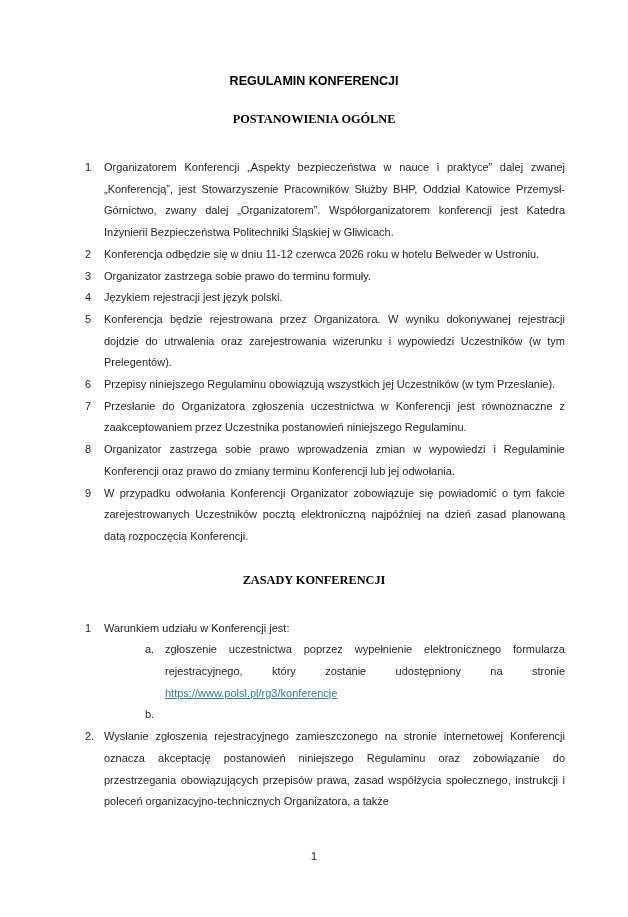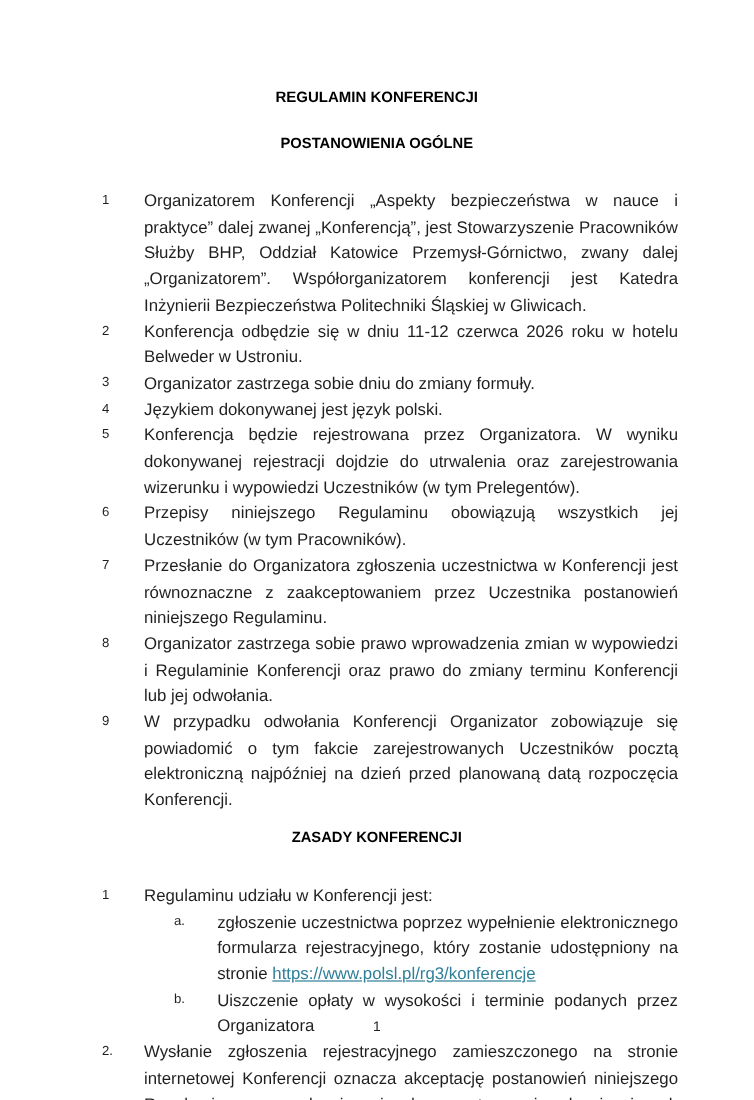--- a/index.html
+++ b/index.html
@@ -26,46 +26,46 @@
     color: #000000;
     margin: 0 0 22px 0;
   }
   .section-heading {
     font-size: 12.3px;
     line-height: 16px;
     font-weight: bold;
     text-align: center;
     color: #000000;
     margin: 0 0 30px 0;
+    font-family: Liberation Serif, serif;
   }
   .section-heading.second {
-    margin-top: 12px;
+    margin-top: 24px;
   }
   .list {
     margin: 0;
     padding: 0;
   }
   .item {
     display: flex;
     margin: 0;
   }
   .item-marker {
     flex: 0 0 auto;
     width: 19px;
     margin-left: 22px;
     font-size: 11px;
     line-height: 21.7px;
     white-space: nowrap;
   }
   .item-text {
     flex: 1 1 auto;
-    font-size: 14px;
+    font-size: 11px;
     line-height: 21.7px;
     text-align: justify;
-    margin-left: 16px;
   }
   .subitem {
     display: flex;
     margin: 0;
   }
   .subitem .item-marker {
     width: 20px;
     margin-left: 82px;
   }
   .doc-link {
@@ -97,62 +97,61 @@
     <div class="item">
       <span class="item-marker">1</span>
       <div class="item-text">Organizatorem Konferencji „Aspekty bezpieczeństwa w nauce i praktyce” dalej zwanej „Konferencją”, jest Stowarzyszenie Pracowników Służby BHP,  Oddział Katowice Przemysł-Górnictwo, zwany dalej „Organizatorem”. Współorganizatorem konferencji jest Katedra Inżynierii Bezpieczeństwa Politechniki Śląskiej w Gliwicach.</div>
     </div>
     <div class="item">
       <span class="item-marker">2</span>
       <div class="item-text">Konferencja odbędzie się w dniu 11-12 czerwca 2026 roku w hotelu Belweder w&nbsp;Ustroniu.</div>
     </div>
     <div class="item">
       <span class="item-marker">3</span>
-      <div class="item-text">Organizator zastrzega sobie dniu do zmiany formuły.</div>
+      <div class="item-text">Organizator zastrzega sobie prawo do terminu formuły.</div>
     </div>
     <div class="item">
       <span class="item-marker">4</span>
-      <div class="item-text">Językiem dokonywanej jest język polski.</div>
+      <div class="item-text">Językiem rejestracji jest język polski.</div>
     </div>
     <div class="item">
       <span class="item-marker">5</span>
       <div class="item-text">Konferencja będzie rejestrowana przez Organizatora. W wyniku dokonywanej rejestracji dojdzie do utrwalenia oraz zarejestrowania wizerunku i wypowiedzi Uczestników (w tym Prelegentów).</div>
     </div>
     <div class="item">
       <span class="item-marker">6</span>
-      <div class="item-text">Przepisy niniejszego Regulaminu obowiązują wszystkich jej Uczestników (w tym Pracowników).</div>
+      <div class="item-text">Przepisy niniejszego Regulaminu obowiązują wszystkich jej Uczestników (w tym Przesłanie).</div>
     </div>
     <div class="item">
       <span class="item-marker">7</span>
       <div class="item-text">Przesłanie do Organizatora zgłoszenia uczestnictwa w Konferencji jest równoznaczne z zaakceptowaniem przez Uczestnika postanowień niniejszego Regulaminu.</div>
     </div>
     <div class="item">
       <span class="item-marker">8</span>
       <div class="item-text">Organizator zastrzega sobie prawo wprowadzenia zmian w wypowiedzi  i Regulaminie Konferencji oraz prawo do zmiany terminu Konferencji lub jej odwołania.</div>
     </div>
     <div class="item">
       <span class="item-marker">9</span>
-      <div class="item-text">W przypadku odwołania Konferencji Organizator zobowiązuje się powiadomić o tym fakcie zarejestrowanych Uczestników pocztą elektroniczną najpóźniej na dzień przed planowaną datą rozpoczęcia Konferencji.</div>
+      <div class="item-text">W przypadku odwołania Konferencji Organizator zobowiązuje się powiadomić o tym fakcie zarejestrowanych Uczestników pocztą elektroniczną najpóźniej na dzień zasad planowaną datą rozpoczęcia Konferencji.</div>
     </div>
   </div>
 
   <div class="section-heading second">ZASADY KONFERENCJI</div>
 
   <div class="list">
     <div class="item">
       <span class="item-marker">1</span>
-      <div class="item-text">Regulaminu udziału w Konferencji jest:</div>
+      <div class="item-text">Warunkiem udziału w Konferencji jest:</div>
     </div>
     <div class="subitem">
       <span class="item-marker">a.</span>
       <div class="item-text"><span>zgłoszenie uczestnictwa poprzez wypełnienie elektronicznego formularza rejestracyjnego, który zostanie udostępniony na stronie</span> <a class="doc-link" href="#">https://www.polsl.pl/rg3/konferencje</a></div>
     </div>
     <div class="subitem">
       <span class="item-marker">b.</span>
-      <div class="item-text">Uiszczenie opłaty w wysokości i terminie podanych przez Organizatora</div>
     </div>
     <div class="item">
       <span class="item-marker">2.</span>
       <div class="item-text">Wysłanie zgłoszenia rejestracyjnego zamieszczonego na stronie internetowej Konferencji oznacza akceptację postanowień niniejszego Regulaminu oraz zobowiązanie do przestrzegania obowiązujących przepisów prawa, zasad współżycia społecznego, instrukcji i poleceń organizacyjno-technicznych Organizatora, a także</div>
     </div>
   </div>
 
   <div class="page-number">1</div>
 
 </div>

